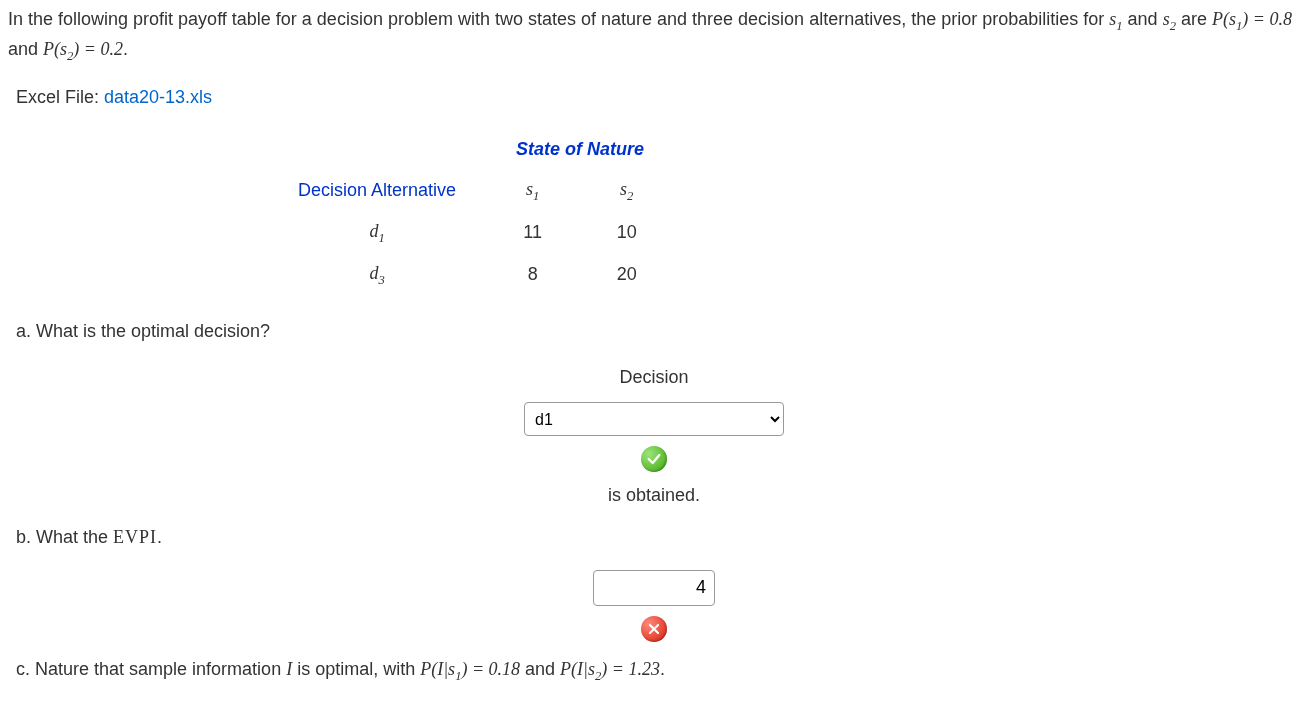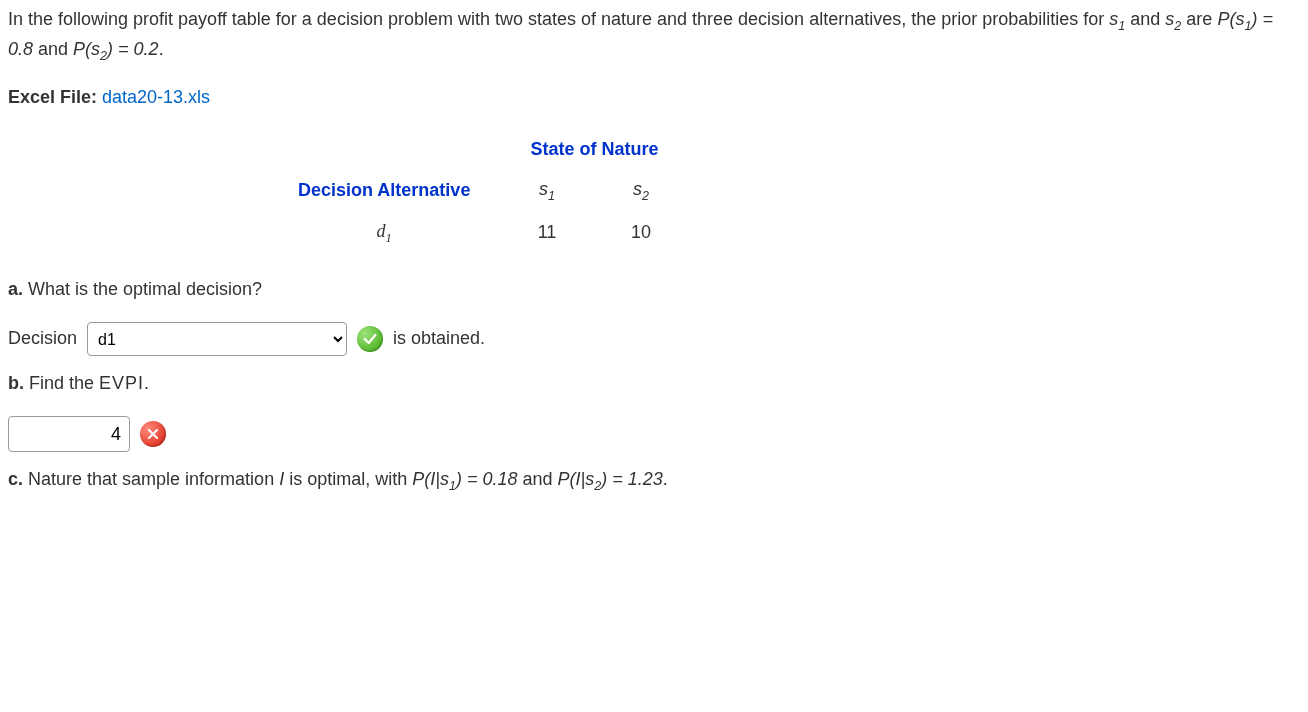--- a/index.html
+++ b/index.html
@@ -5,39 +5,39 @@
   body {
     font-family: Verdana, Geneva, sans-serif;
     font-size: 18px;
     color: #333;
     margin: 0;
     padding: 6px 8px;
     line-height: 1.55;
     background: #fff;
   }
   .para { margin: 0 0 18px 0; }
-  .math { font-family: Liberation Sans, sans-serif; }
+  .math { font-family: Liberation Serif, serif; }
   .ital { font-style: italic; }
   .link { color: #0066cc; text-decoration: none; }
-  .bold { font-weight: bold; }
+  .bold { font-weight: normal; margin-left: 8px; }
 
   .table-wrap { margin: 8px 0 22px 0; }
   table.payoff { border-collapse: collapse; margin-left: 260px; }
   table.payoff td, table.payoff th {
     padding: 6px 30px;
     text-align: center;
     font-size: 18px;
     border: none;
   }
   table.payoff .hdr-state { text-align: center; }
-  table.payoff .da-hdr { color:#0033cc; font-weight:bold; }
-  table.payoff .son-hdr { color:#0033cc; font-weight:bold; }
+  table.payoff .da-hdr { color:#0033cc; font-weight:normal; }
+  table.payoff .son-hdr { color:#0033cc; font-weight:bold;font-style:italic; }
   table.payoff .alt-label { font-family:"Cambria Math", Georgia, serif; font-style: italic; }
 
-  .answer-row { display:flex; align-items:center; gap:10px; margin: 10px 0 14px 0; }
+  .answer-row { display:flex; align-items:center; gap:10px; margin: 10px 0 14px 0; flex-direction: column; }
   select.answer {
     font-family: Verdana, sans-serif;
     font-size: 16px;
     width: 260px;
     height: 34px;
     border: 1px solid #999;
     border-radius: 4px;
     background: #fff;
     padding: 2px 6px;
   }
@@ -90,20 +90,25 @@
     <tr>
       <td><span class="da-hdr">Decision Alternative</span></td>
       <td><span class="math ital"><span>s</span><sub>1</sub></span></td>
       <td><span class="math ital"><span>s</span><sub>2</sub></span></td>
     </tr>
     <tr>
       <td><span class="alt-label"><span>d</span><sub>1</sub></span></td>
       <td>11</td>
       <td>10</td>
     </tr>
+    <tr>
+      <td><span class="alt-label"><span>d</span><sub>3</sub></span></td>
+      <td>8</td>
+      <td>20</td>
+    </tr>
   </tbody>
     </table>
 </div>
 
 <p class="para">
   <span class="bold">a.</span><span> What is the optimal decision?</span>
 </p>
 
 <div class="answer-row">
   <span>Decision</span>
@@ -112,21 +117,21 @@
   </select>
   <span class="icon-circle icon-correct">
     <svg viewBox="0 0 24 24">
         <path d="M4 12 L10 18 L20 6" fill="none" stroke="#fff" stroke-width="3.5" stroke-linecap="round" stroke-linejoin="round"></path>
       </svg>
   </span>
   <span> is obtained.</span>
 </div>
 
 <p class="para">
-  <span class="bold">b.</span><span> Find the </span><span class="math" style="font-variant: small-caps; letter-spacing:1px;">EVPI</span><span>.</span>
+  <span class="bold">b.</span><span> What the </span><span class="math" style="font-variant: small-caps; letter-spacing:1px;">EVPI</span><span>.</span>
 </p>
 
 <div class="answer-row">
   <input class="answer" value="4" style="">
   <span class="icon-circle icon-incorrect">
     <svg viewBox="0 0 24 24">
         <path d="M5 5 L19 19 M19 5 L5 19" fill="none" stroke="#fff" stroke-width="3.5" stroke-linecap="round"></path>
       </svg>
   </span>
 </div>

